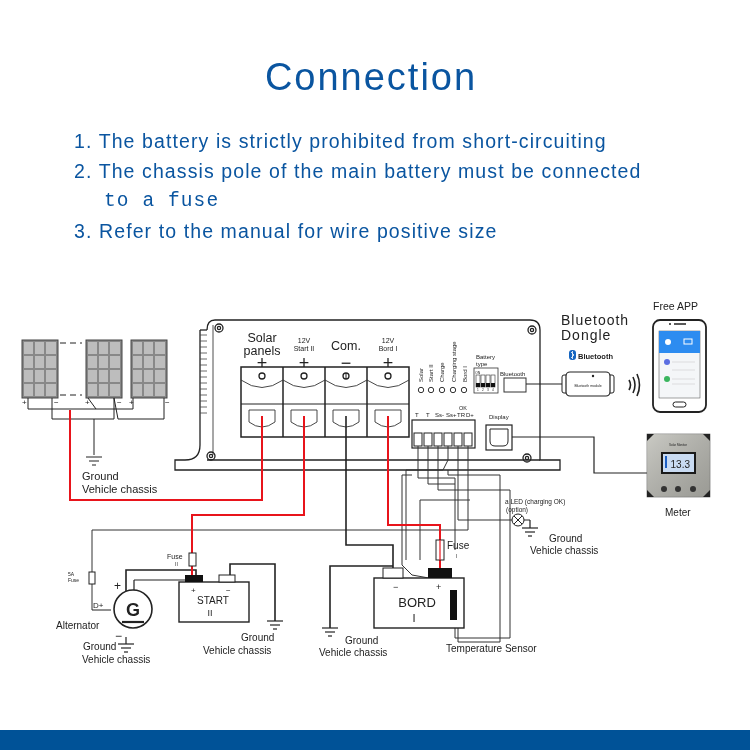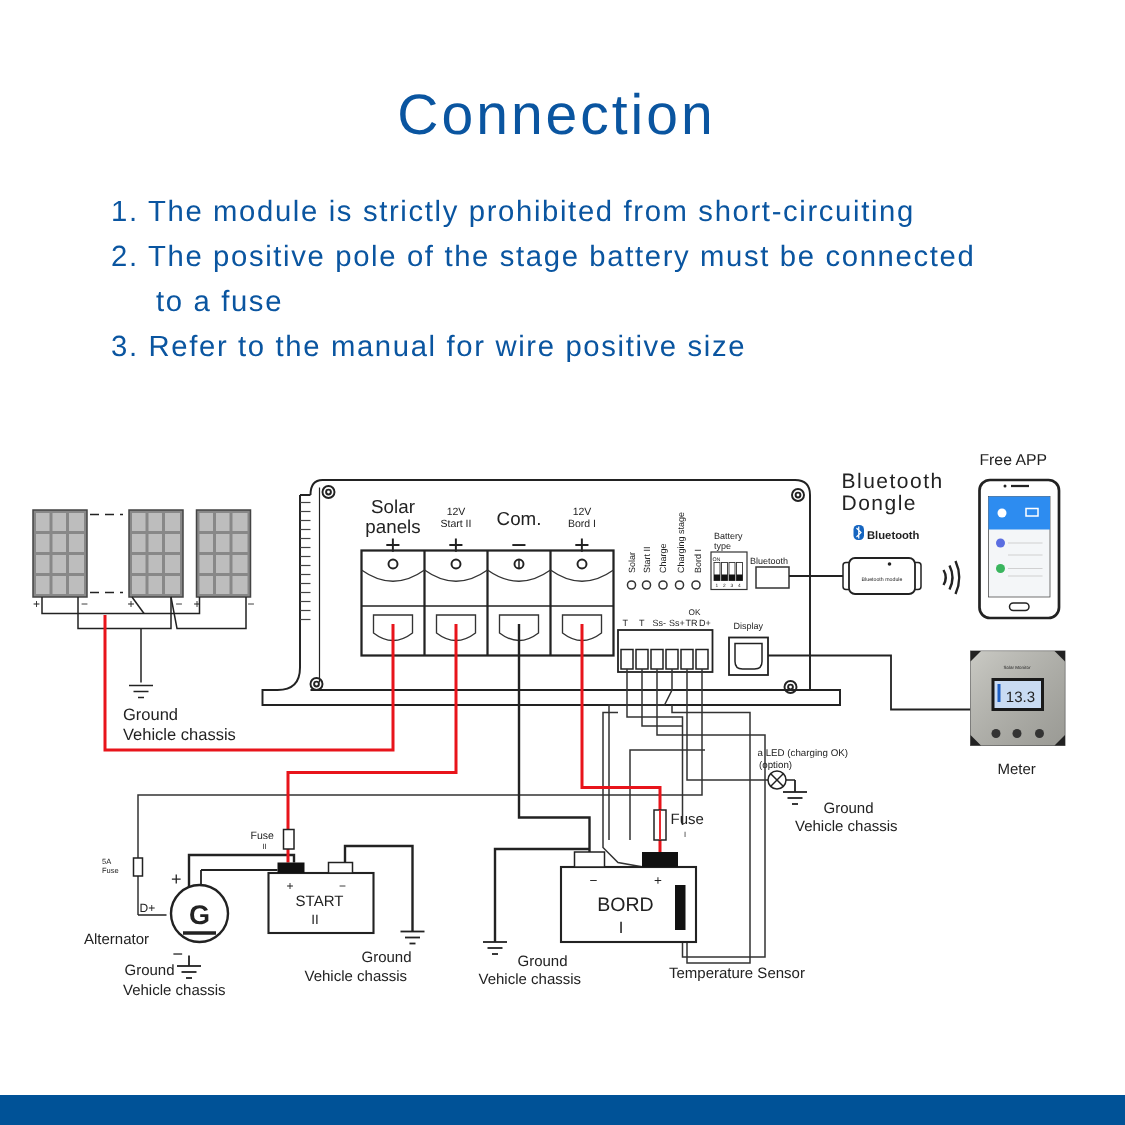--- a/index.html
+++ b/index.html
@@ -1,32 +1,32 @@
 <!DOCTYPE html>
 <html><head>
 <meta charset="utf-8">
 <style>
   html, body { margin: 0; padding: 0; background: #ffffff; }
   body { width: 750px; height: 750px; position: relative; overflow: hidden; font-family: "Liberation Sans", sans-serif; }
   .title { position: absolute; left: 0; width: 742px; top: 56px; text-align: center; font-size: 38px; color: #0a55a0; letter-spacing: 2px; font-family: "Liberation Sans", sans-serif; }
   .notes { position: absolute; left: 74px; top: 126px; color: #0a55a0; font-size: 19.5px; letter-spacing: 1.1px; line-height: 30px; font-family: "Liberation Sans", sans-serif; }
   .notes div { white-space: nowrap; }
-  .notes .indent { padding-left: 30px; }
+  .notes .indent { padding-left: 30px; font-family: Liberation Mono, monospace; }
   .footer-bar { position: absolute; left: 0; top: 730px; width: 750px; height: 20px; background: #005297; }
   svg.diagram { position: absolute; left: 0; top: 0; }
   svg text { font-family: "Liberation Sans", sans-serif; fill: #222; }
 </style>
 </head>
 <body>
 
 <div class="title">Connection</div>
 
 <div class="notes">
-  <div><span>1.</span> <span>The module is strictly prohibited from short-circuiting</span></div>
-  <div><span>2.</span> <span>The positive pole of the stage battery must be connected</span></div>
+  <div><span>1.</span> <span>The battery is strictly prohibited from short-circuiting</span></div>
+  <div><span>2.</span> <span>The chassis pole of the main battery must be connected</span></div>
   <div class="indent">to a fuse</div>
   <div><span>3.</span> <span>Refer to the manual for wire positive size</span></div>
 </div>
 
 <svg class="diagram" width="750" height="750" viewBox="0 0 750 750">
 
   <g>
     <g>
       <rect x="22" y="340" width="36" height="58" fill="#888" stroke="#444" stroke-width="1"></rect>
       <g fill="#bdbdbd">

